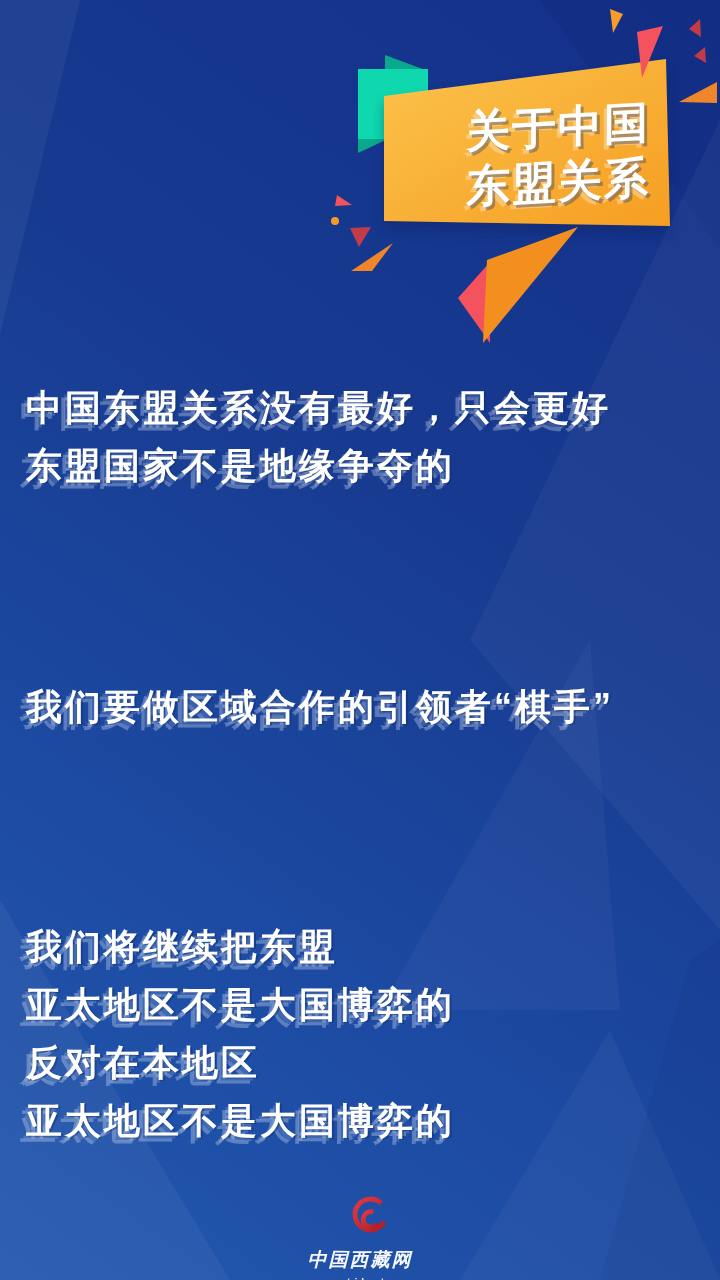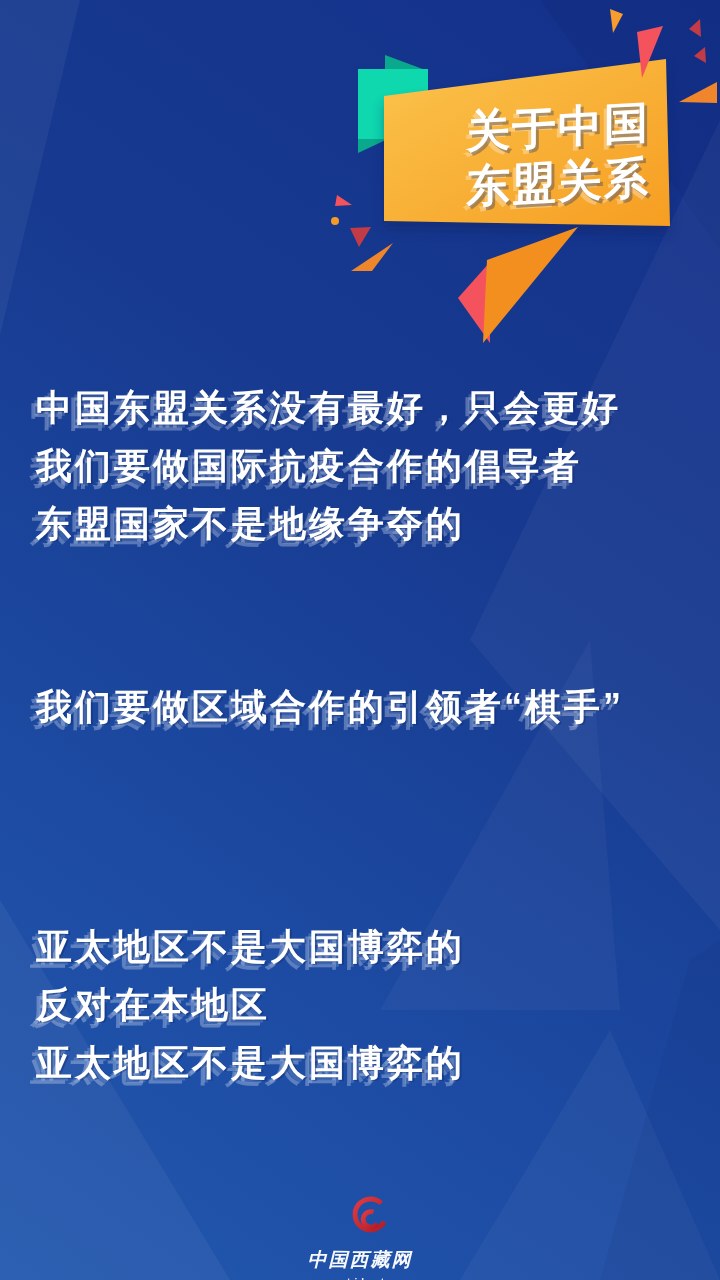--- a/index.html
+++ b/index.html
@@ -19,21 +19,20 @@
   }
   .text-block{
     position:absolute;left:26px;color:#fff;font-weight:bold;
     font-size:36px;letter-spacing:3px;white-space:nowrap;
   }
   .text-block .line{
     height:58px;line-height:58px;
     text-shadow:2px 1px 0 rgba(16,45,110,0.45),
                 -6px 6px 0 rgba(238,246,255,0.30),
                 -3px 3px 0 rgba(238,246,255,0.16);
-    margin-left:10px;
   }
   .block-1{top:379px;}
   .block-2{top:678px;}
   .block-3{top:918px;}
   .footer{position:absolute;left:0;top:1184px;width:720px;text-align:center;color:#fff;}
   .footer .emblem{display:block;margin:0 auto;}
   .site-name{font-size:19px;letter-spacing:2px;margin-top:3px;font-weight:bold;opacity:.96;font-style:italic;}
   .site-url{font-size:10px;letter-spacing:4px;margin-top:4px;font-weight:bold;opacity:.9;}
 </style>
 </head>
@@ -85,29 +84,29 @@
     <polygon points="351,271 393,243 372,271" fill="#f0862c"></polygon>
   </svg>
 
   <div class="banner-title">
     <div>关于中国</div>
     <div>东盟关系</div>
   </div>
 
   <div class="text-block block-1">
     <div class="line">中国东盟关系没有最好，只会更好</div>
-    <div class="line">我们要做国际抗疫合作的倡导者</div>
     <div class="line">东盟国家不是地缘争夺的</div>
   </div>
 
   <div class="text-block block-2">
     <div class="line">我们要做区域合作的引领者“棋手”</div>
   </div>
 
   <div class="text-block block-3">
+    <div class="line">我们将继续把东盟</div>
     <div class="line">亚太地区不是大国博弈的</div>
     <div class="line">反对在本地区</div>
     <div class="line">亚太地区不是大国博弈的</div>
   </div>
 
   <div class="footer">
     <svg class="emblem" width="58" height="60" viewBox="0 0 60 62">
       <defs>
         <linearGradient id="rg" x1="0" y1="0" x2="1" y2="1">
           <stop offset="0" stop-color="#e03a42"></stop>

